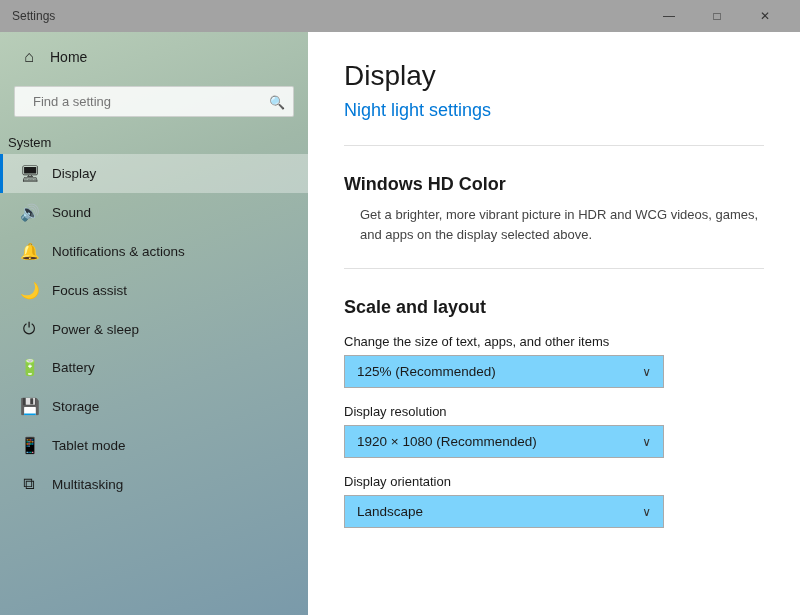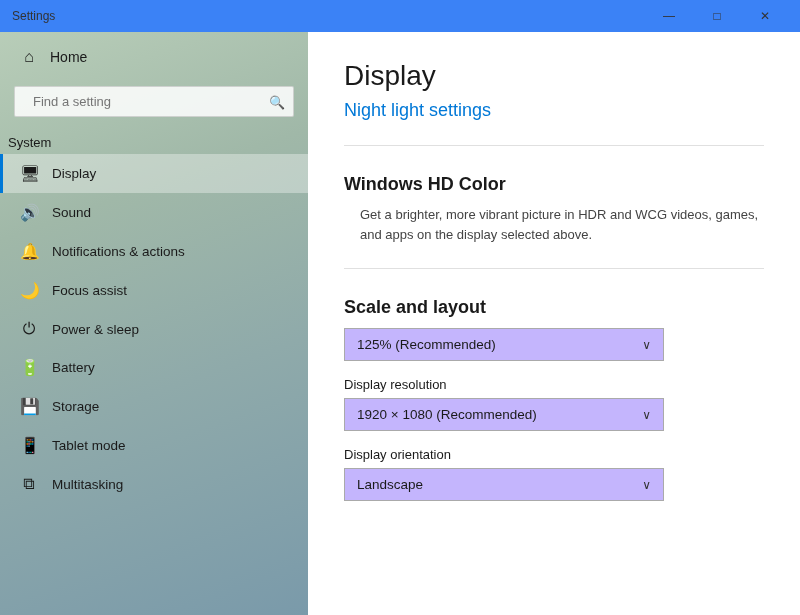--- a/index.html
+++ b/index.html
@@ -9,21 +9,21 @@
       background: #fff;
       width: 800px;
       height: 615px;
       overflow: hidden;
       display: flex;
       flex-direction: column;
     }
 
     
     .titlebar {
-      background: #3b82f6;
+      background: #a3a3a3;
       height: 32px;
       display: flex;
       align-items: center;
       padding: 0 12px;
       justify-content: space-between;
       flex-shrink: 0;
     }
     .titlebar-title {
       font-size: 12px;
       color: #333;
@@ -175,21 +175,21 @@
     }
 
     .dropdown {
       display: flex;
       align-items: center;
       justify-content: space-between;
       border: 1px solid #aaa;
       padding: 8px 12px;
       width: 320px;
       cursor: pointer;
-      background: #c4b5fd;
+      background: #7dd3fc;
       margin-top: 6px;
       margin-bottom: 8px;
     }
     .dropdown-label { font-size: 13.5px; color: #1a1a1a; }
     .dropdown-chevron { font-size: 12px; color: #333; }
 
     .field-label {
       font-size: 13px;
       color: #1a1a1a;
       margin-top: 16px;
@@ -279,20 +279,21 @@
       <h2 class="section-title">Windows HD Color</h2>
       <p class="section-desc">Get a brighter, more vibrant picture in HDR and WCG videos, games, and apps on the display selected above.</p>
     </div>
 
     <hr class="divider">
 
     
     <div class="section">
       <h2 class="section-title">Scale and layout</h2>
 
+      <p class="field-label">Change the size of text, apps, and other items</p>
       <div class="dropdown">
         <span class="dropdown-label">125% (Recommended)</span>
         <span class="dropdown-chevron">∨</span>
       </div>
 
       <p class="field-label">Display resolution</p>
       <div class="dropdown">
         <span class="dropdown-label">1920 × 1080 (Recommended)</span>
         <span class="dropdown-chevron">∨</span>
       </div>

